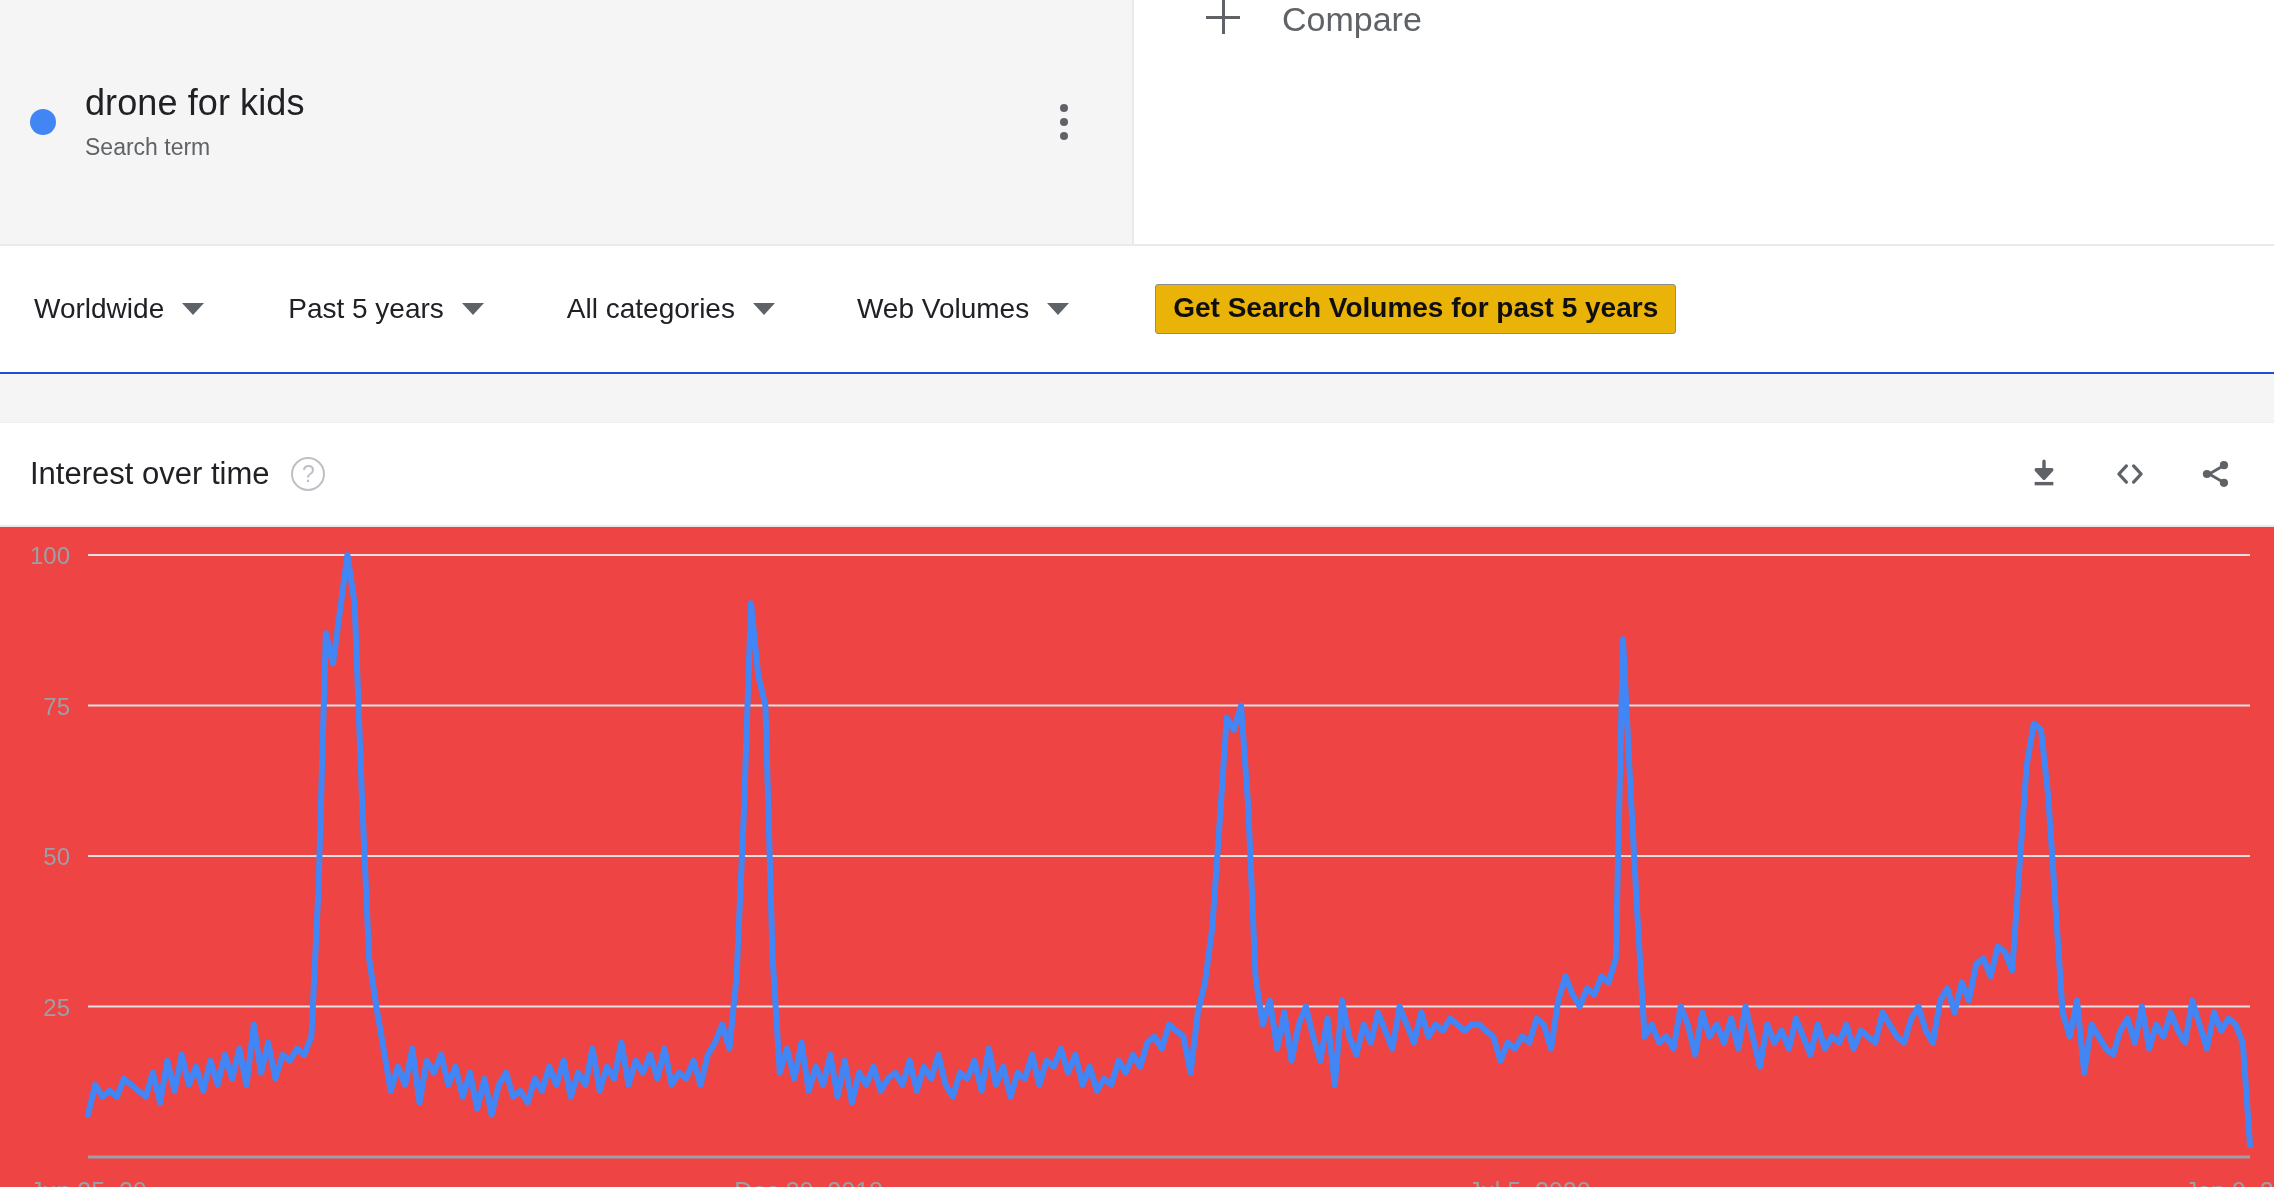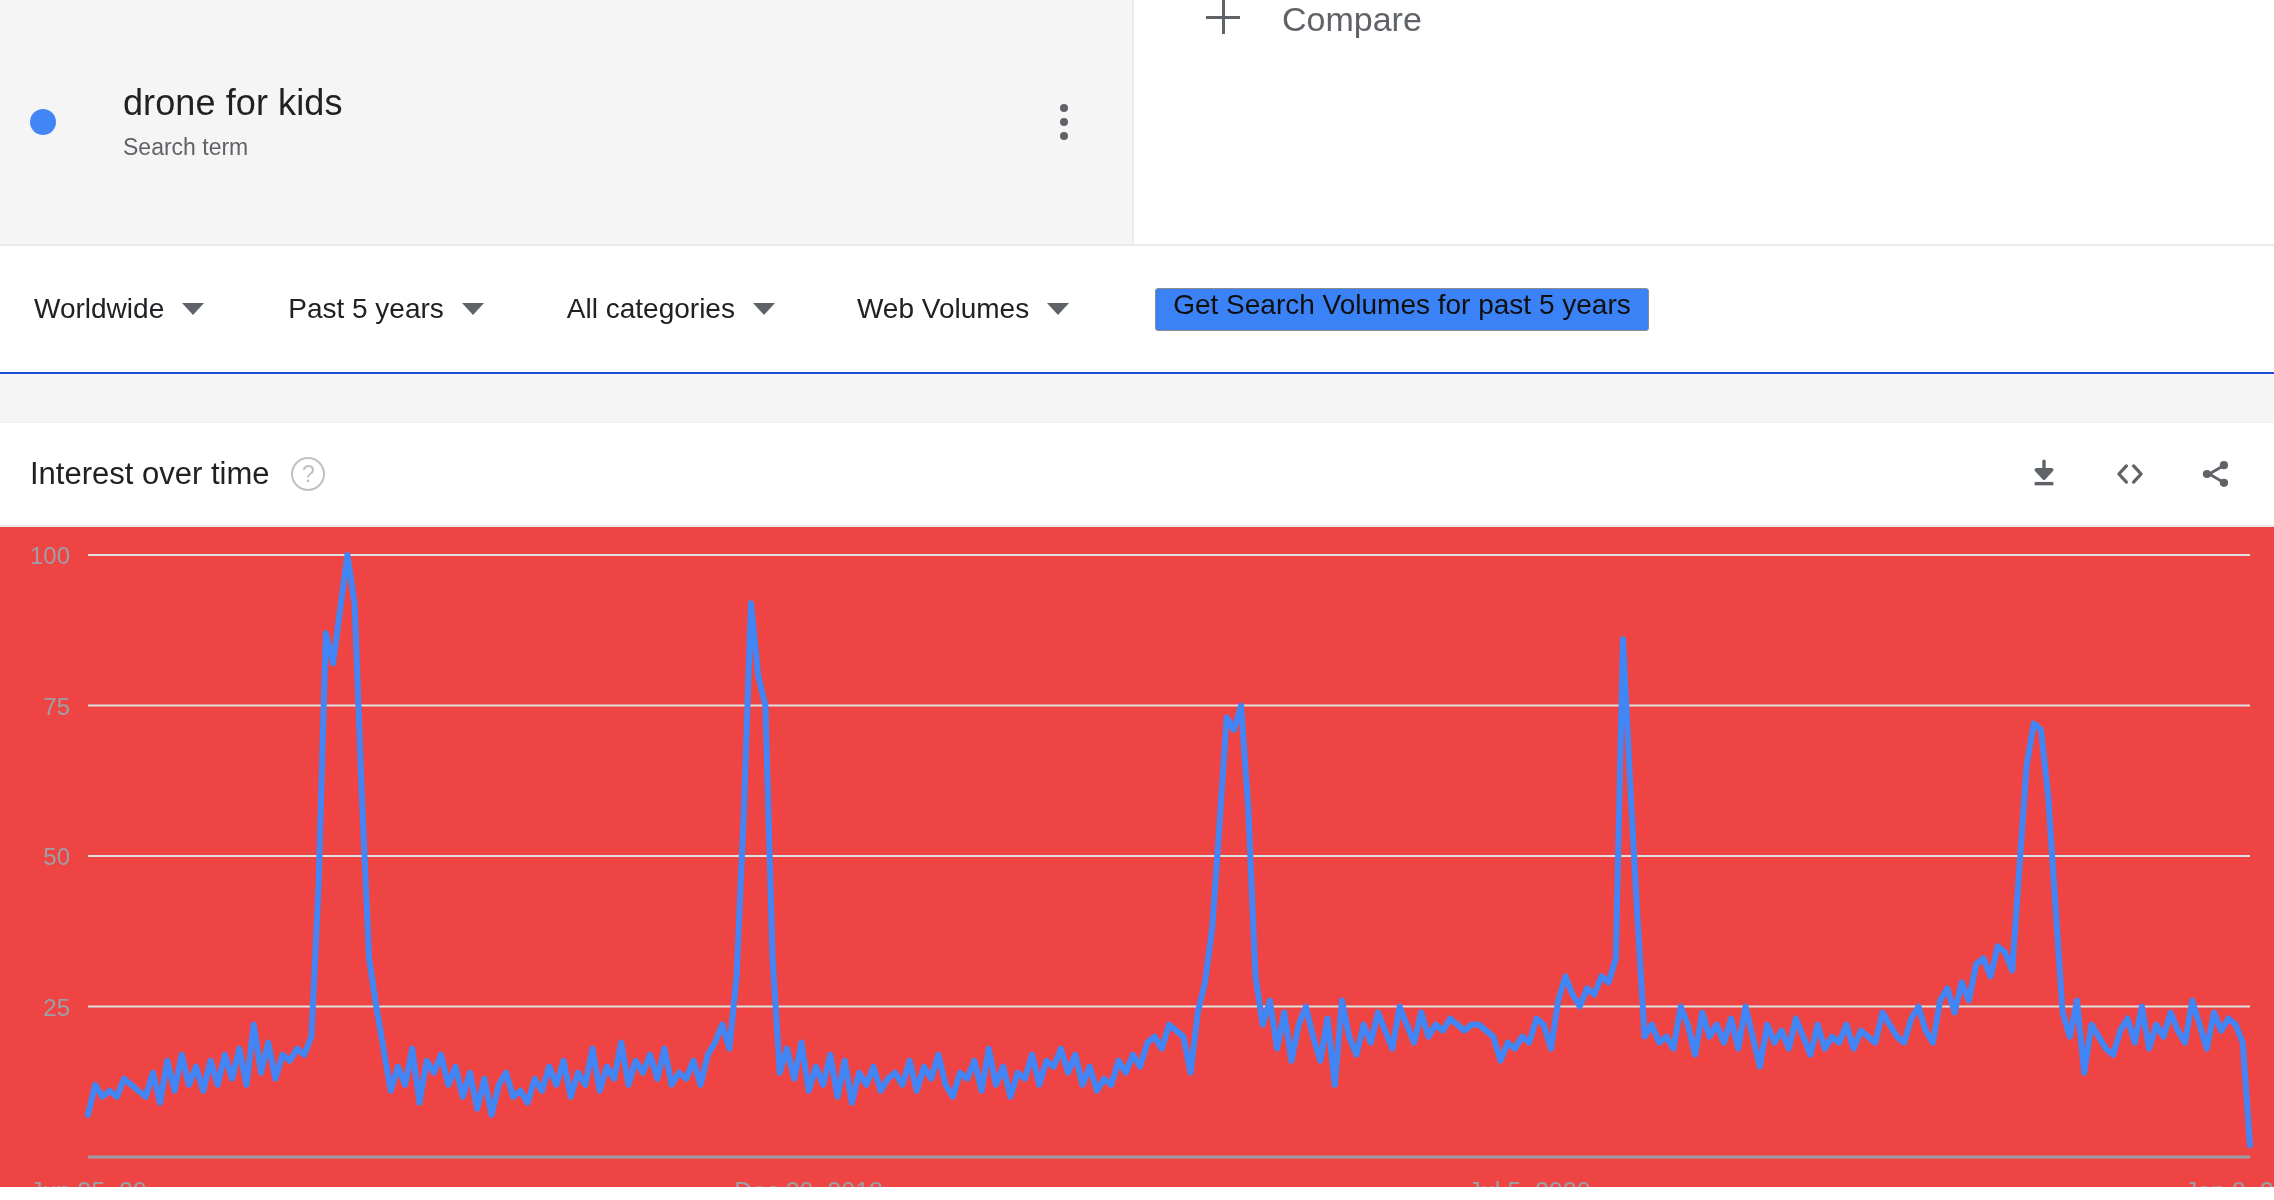--- a/index.html
+++ b/index.html
@@ -39,21 +39,20 @@
     border-radius: 50%;
     background: #4285f4;
     margin-left: 30px;
     margin-right: 29px;
     flex: 0 0 auto;
   }
   .term-text {
     display: flex;
     flex-direction: column;
     justify-content: center;
-    margin-left: 38px;
   }
   .term-title {
     font-size: 36px;
     line-height: 44px;
     color: #202124;
     font-weight: 400;
     letter-spacing: 0.1px;
   }
   .term-sub {
     font-size: 23px;
@@ -145,29 +144,30 @@
     border-right: 11px solid transparent;
     border-top: 12px solid #5f6368;
     margin-left: 18px;
   }
   .f1 { margin-left: 34px; }
   .f2 { margin-left: 84px; }
   .f3 { margin-left: 83px; }
   .f4 { margin-left: 82px; }
   .volumes-btn {
     margin-left: 86px;
-    background: #3b82f6;
+    background: #eab308;
     border: 1px solid #8c8c8c;
     border-radius: 3px;
     font-family: "Liberation Sans", sans-serif;
     font-size: 28px;
     color: #0f0f0f;
-    padding: 2px 17px 11px 17px;
+    padding: 9px 17px 11px 17px;
     cursor: pointer;
     line-height: 1;
+    font-weight: bold;
   }
 
   
   .grey-strip {
     height: 48px;
     background: #f5f5f5;
     border-bottom: 1px solid #f0f0f0;
   }
 
   

